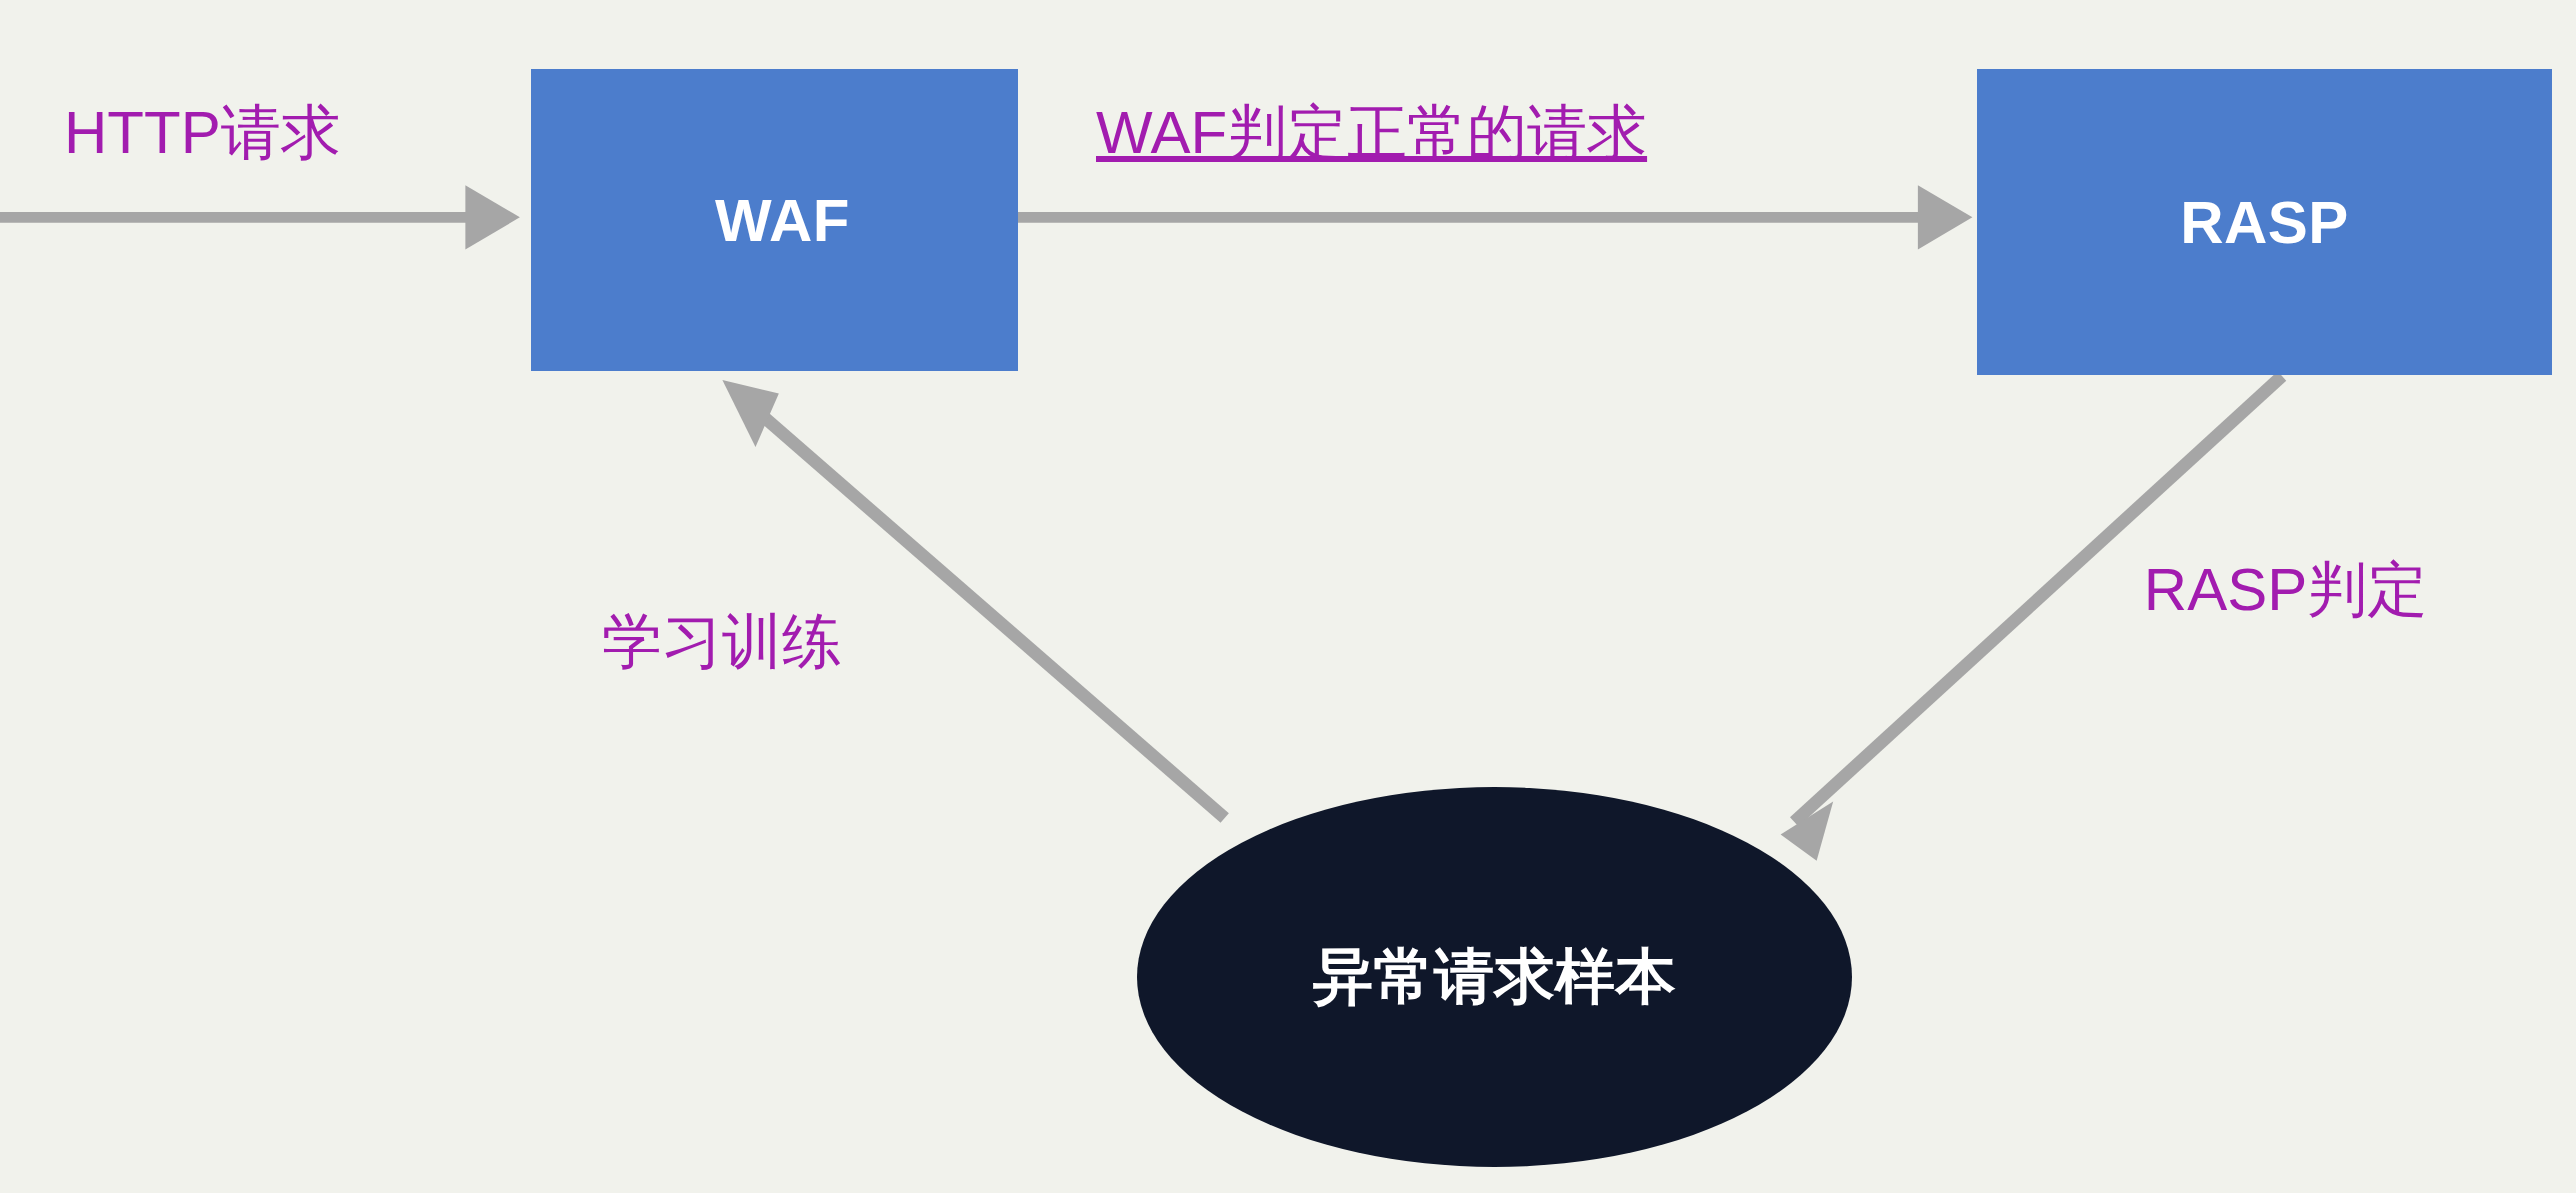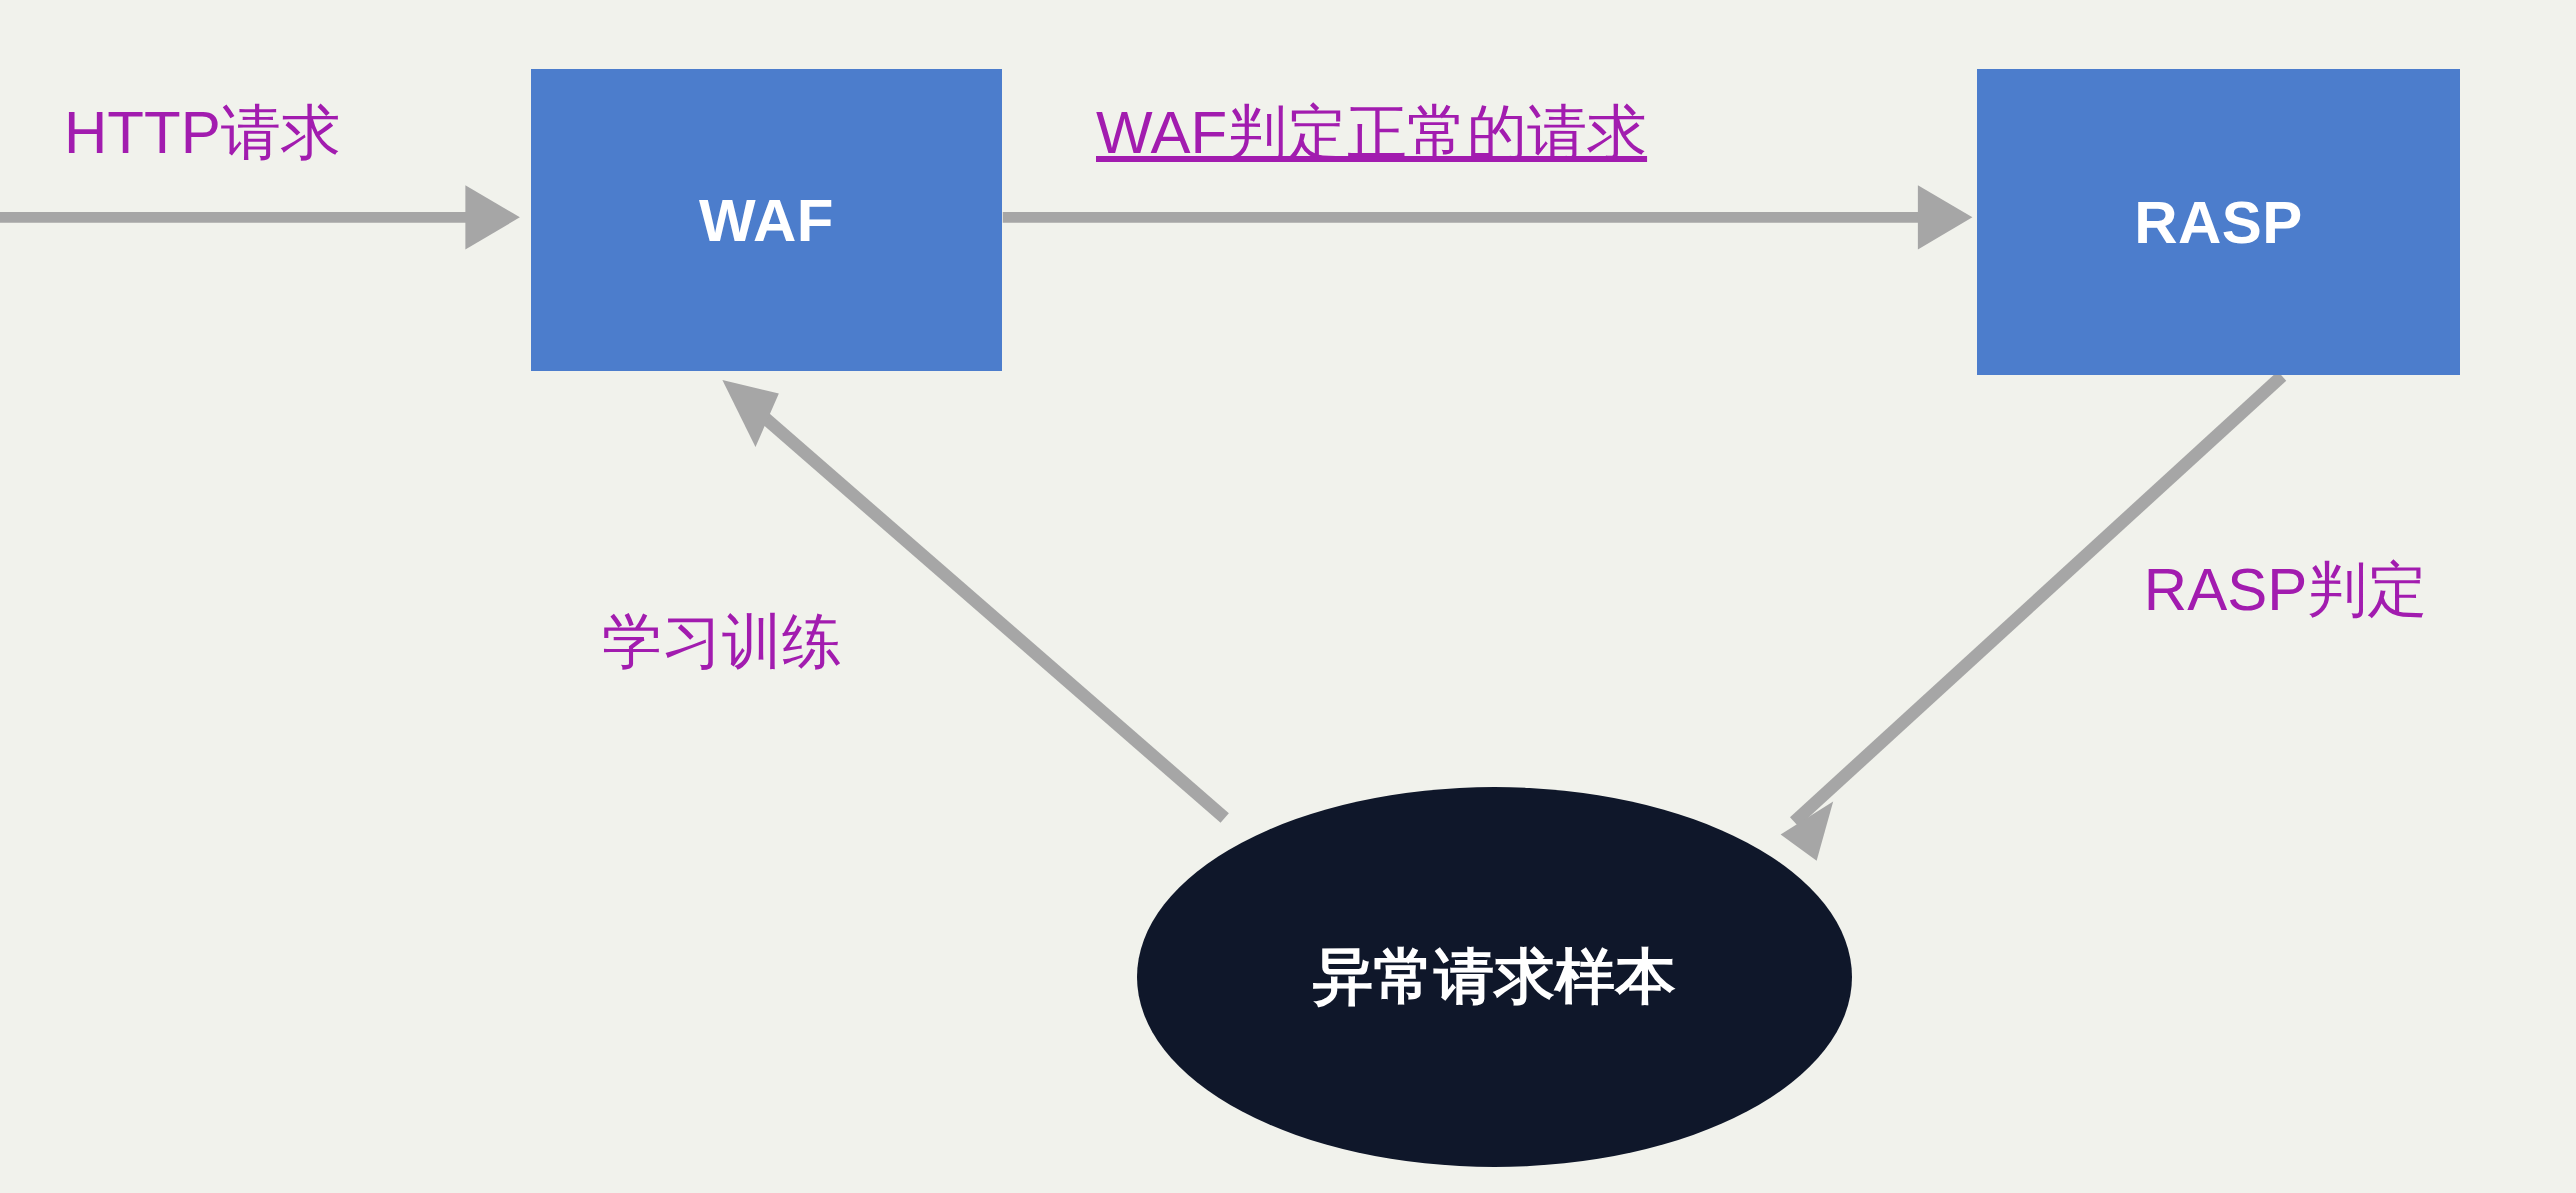--- a/index.html
+++ b/index.html
@@ -45,25 +45,26 @@
     background: #0f172a;
     border-radius: 50%;
   }
 
   #node-waf {
     left: 531px;
     top: 69px;
     width: 471px;
     height: 302px;
     font-size: 60px;
+    padding-left: 16px;
   }
   #node-rasp {
     left: 1977px;
     top: 69px;
-    width: 483px;
+    width: 575px;
     height: 306px;
     font-size: 60px;
   }
   #node-sample {
     left: 1137px;
     top: 787px;
     width: 715px;
     height: 380px;
     font-size: 60px;
   }

